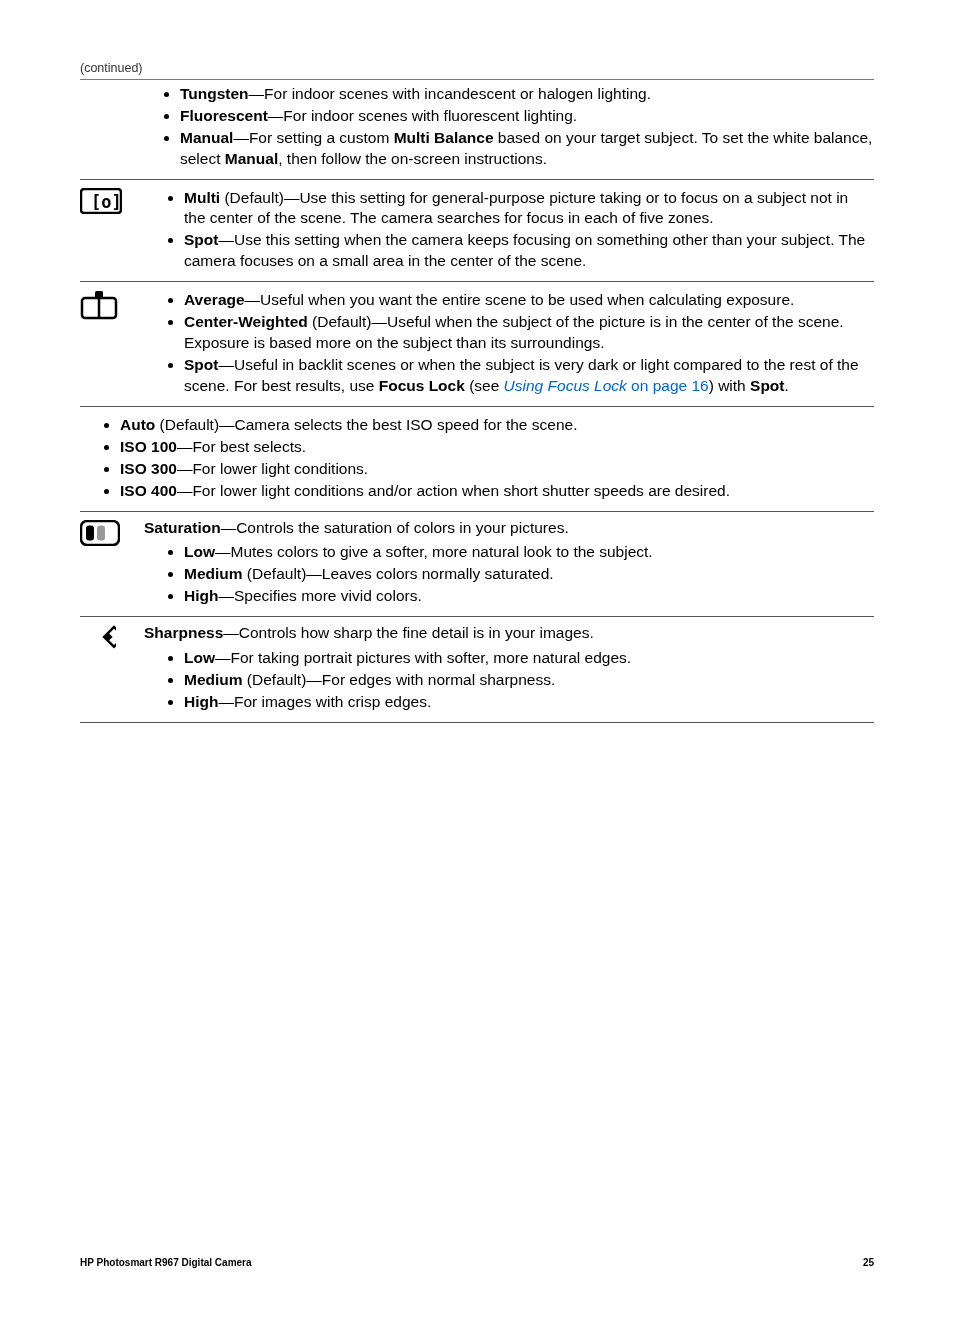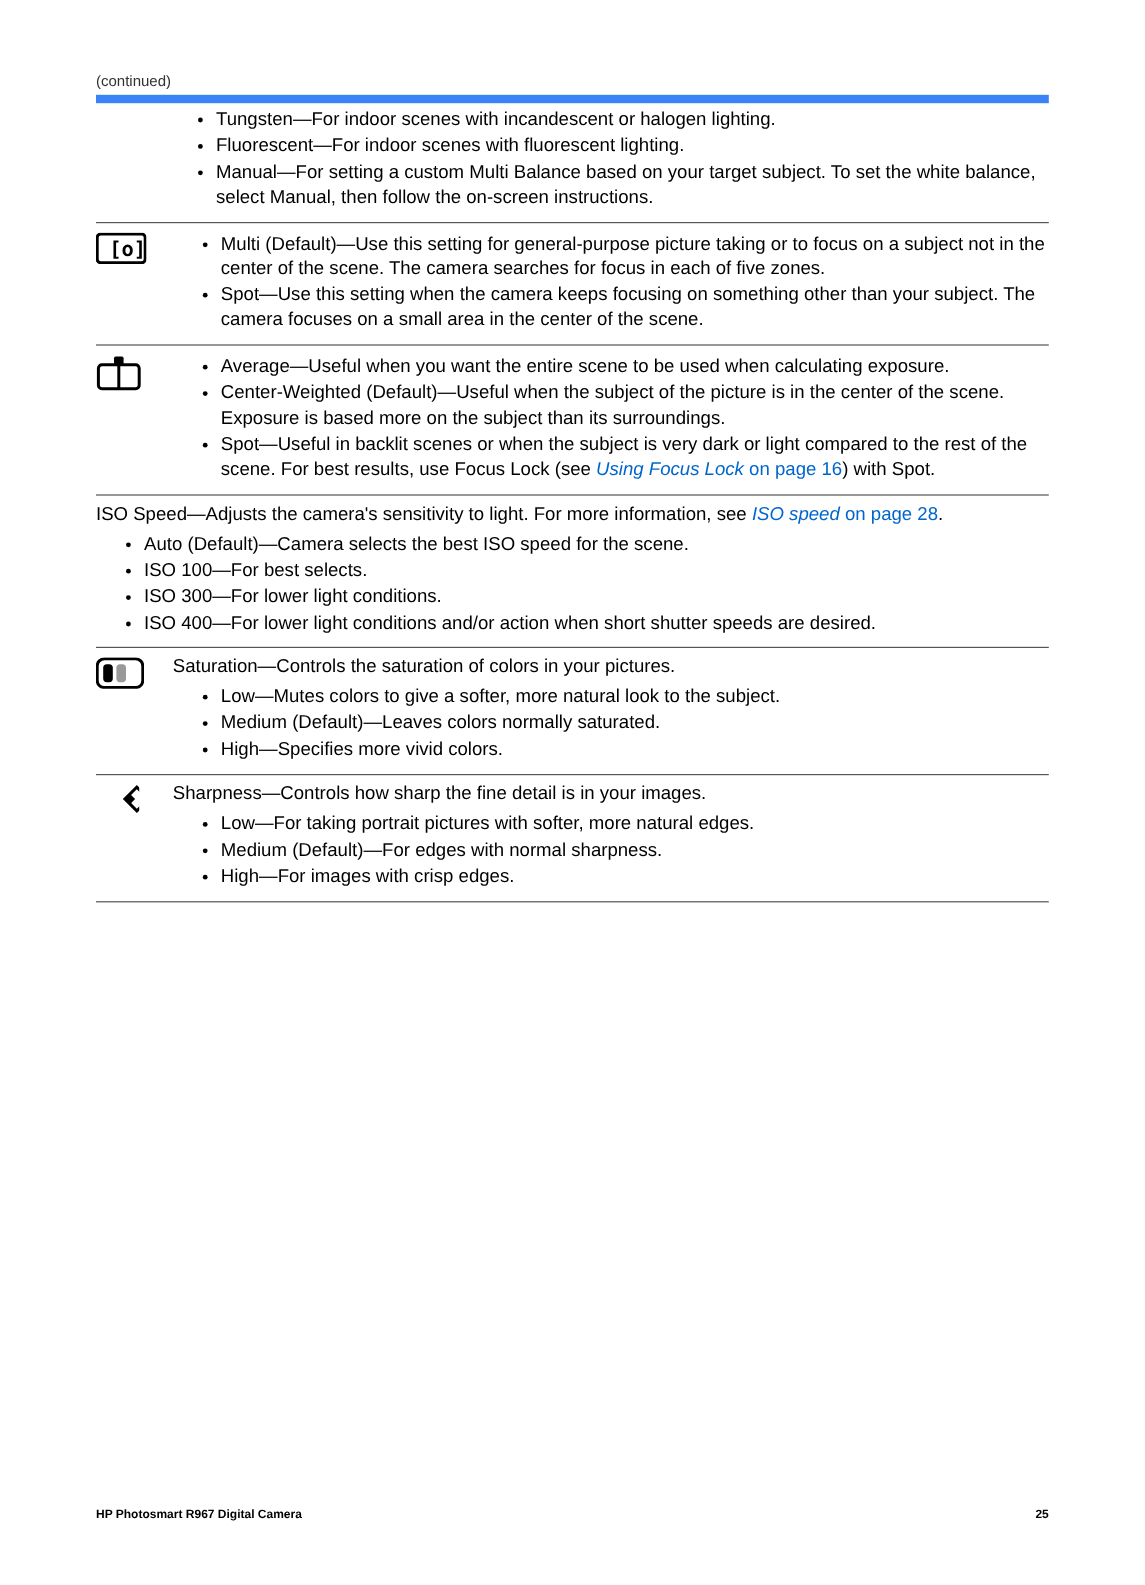--- a/index.html
+++ b/index.html
@@ -10,41 +10,41 @@
     color: #000;
     background: #fff;
     width: 954px;
     height: 1321px;
     position: relative;
     padding: 60px 80px 0 80px;
   }
   .continued {
     font-size: 12.5px;
     color: #333;
-    border-bottom: 7px solid #3b82f6;
+    border-bottom: 1px solid #3b82f6;
     padding-bottom: 2px;
     margin-bottom: 4px;
   }
   .section {
     border-bottom: 1px solid #555;
     padding: 6px 0 8px 0;
     display: flex;
     gap: 14px;
   }
   .icon-col {
     width: 50px;
     flex: 0 0 50px;
     padding-top: 2px;
   }
   .icon-col svg { display: block; }
   .content-col { flex: 1; }
   .desc { margin-bottom: 4px; }
   ul { list-style: disc; padding-left: 40px; margin-top: 2px; }
   li { margin: 1px 0; }
-  .b { font-weight: normal; }
+  .b { font-weight: bold; }
   .link-italic { color: #0066cc; font-style: italic; }
   .link-plain { color: #0066cc; }
   .footer {
     position: absolute;
     bottom: 52px;
     left: 80px;
     right: 80px;
     display: flex;
     justify-content: space-between;
     font-size: 10px;
@@ -96,21 +96,20 @@
     <ul>
       <li><span class="b">Average</span><span>—Useful when you want the entire scene to be used when calculating exposure.</span></li>
       <li><span class="b">Center-Weighted</span><span> (Default)—Useful when the subject of the picture is in the center of the scene. Exposure is based more on the subject than its surroundings.</span></li>
       <li><span class="b">Spot</span><span>—Useful in backlit scenes or when the subject is very dark or light compared to the rest of the scene. For best results, use </span><span class="b">Focus Lock</span><span> (see </span><span class="link-italic">Using Focus Lock</span><span class="link-plain"> on page 16</span><span>) with </span><span class="b">Spot</span><span>.</span></li>
     </ul>
   </div>
 </div>
 
 <div class="section">
   <div class="content-col">
-    <div class="desc"><span class="b">ISO Speed</span><span>—Adjusts the camera's sensitivity to light. For more information, see </span><span class="link-italic">ISO speed</span><span class="link-plain"> on page 28</span><span>.</span></div>
     <ul>
       <li><span class="b">Auto</span><span> (Default)—Camera selects the best ISO speed for the scene.</span></li>
       <li><span class="b">ISO 100</span><span>—For best selects.</span></li>
       <li><span class="b">ISO 300</span><span>—For lower light conditions.</span></li>
       <li><span class="b">ISO 400</span><span>—For lower light conditions and/or action when short shutter speeds are desired.</span></li>
     </ul>
   </div>
 </div>
 
 <div class="section">

